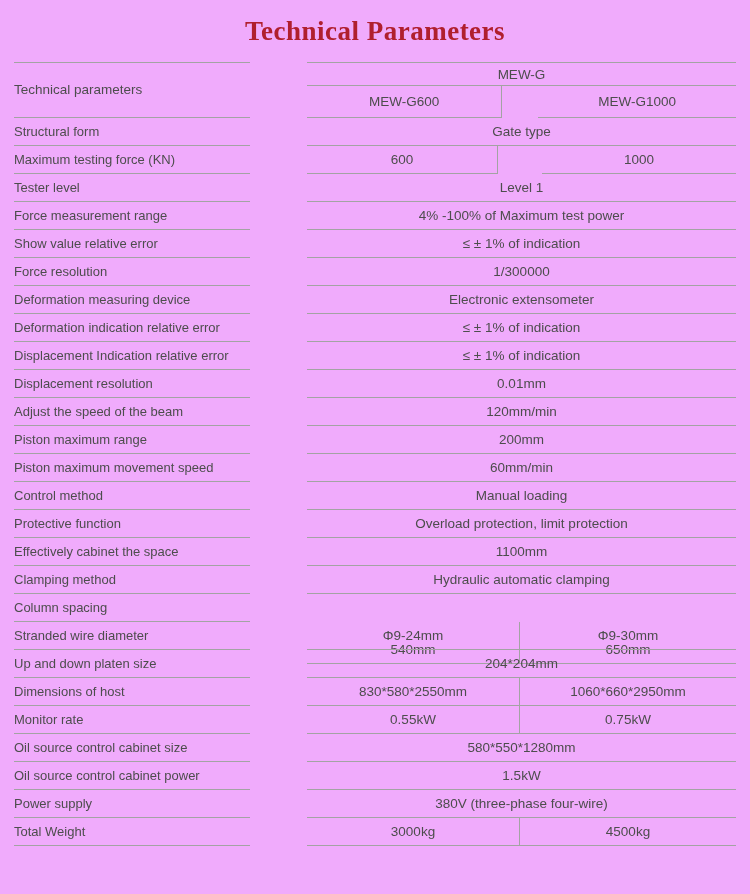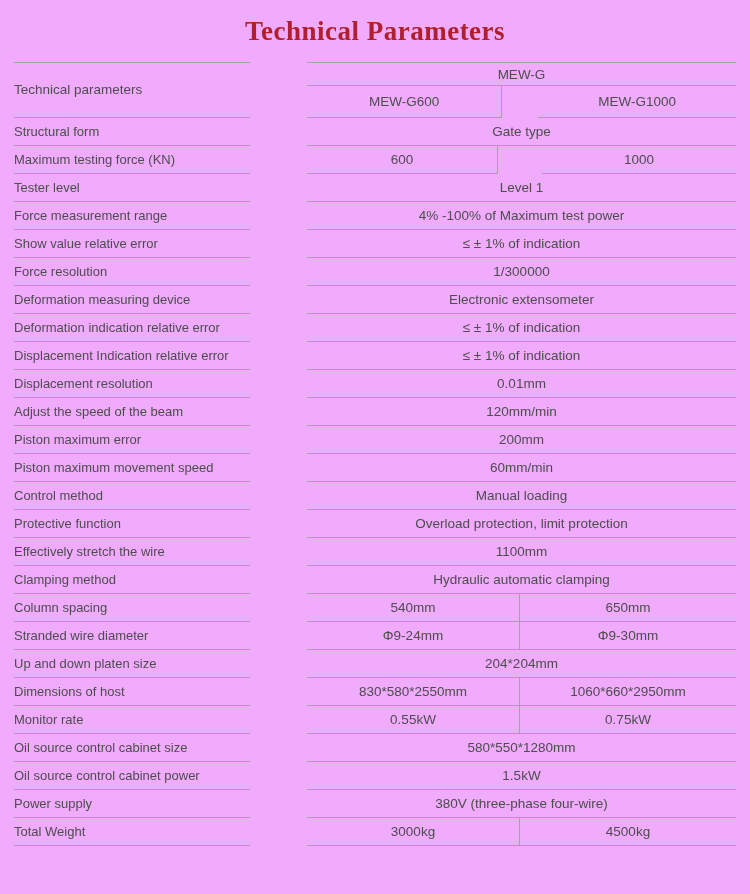--- a/index.html
+++ b/index.html
@@ -198,21 +198,21 @@
           </div>
         </div>
         <div class="t-row">
           <div class="cell label-cell">Adjust the speed of the beam</div>
           <div class="gap"></div>
           <div class="right-area t-row" style="height: 28px;">
             <div class="cell value-cell value-span">120mm/min</div>
           </div>
         </div>
         <div class="t-row">
-          <div class="cell label-cell">Piston maximum error</div>
+          <div class="cell label-cell">Piston maximum range</div>
           <div class="gap"></div>
           <div class="right-area t-row" style="height: 28px;">
             <div class="cell value-cell value-span">200mm</div>
           </div>
         </div>
         <div class="t-row">
           <div class="cell label-cell">Piston maximum movement speed</div>
           <div class="gap"></div>
           <div class="right-area t-row" style="height: 28px;">
             <div class="cell value-cell value-span">60mm/min</div>
@@ -226,37 +226,37 @@
           </div>
         </div>
         <div class="t-row">
           <div class="cell label-cell">Protective function</div>
           <div class="gap"></div>
           <div class="right-area t-row" style="height: 28px;">
             <div class="cell value-cell value-span">Overload protection, limit protection</div>
           </div>
         </div>
         <div class="t-row">
-          <div class="cell label-cell">Effectively stretch the wire</div>
+          <div class="cell label-cell">Effectively cabinet the space</div>
           <div class="gap"></div>
           <div class="right-area t-row" style="height: 28px;">
             <div class="cell value-cell value-span">1100mm</div>
           </div>
         </div>
         <div class="t-row">
           <div class="cell label-cell">Clamping method</div>
           <div class="gap"></div>
           <div class="right-area t-row" style="height: 28px;">
             <div class="cell value-cell value-span">Hydraulic automatic clamping</div>
           </div>
         </div>
         <div class="t-row">
           <div class="cell label-cell">Column spacing</div>
           <div class="gap"></div>
-          <div class="right-area t-row" style="height: 28px;">
+          <div class="right-area t-row" style="height: 28px; margin-top: 42px;">
             <div class="cell value-cell value-left">540mm</div>
             <div class="cell value-cell value-right">650mm</div>
           </div>
         </div>
         <div class="t-row">
           <div class="cell label-cell">Stranded wire diameter</div>
           <div class="gap"></div>
           <div class="right-area t-row" style="height: 28px;">
             <div class="cell value-cell value-left">Φ9-24mm</div>
             <div class="cell value-cell value-right">Φ9-30mm</div>

